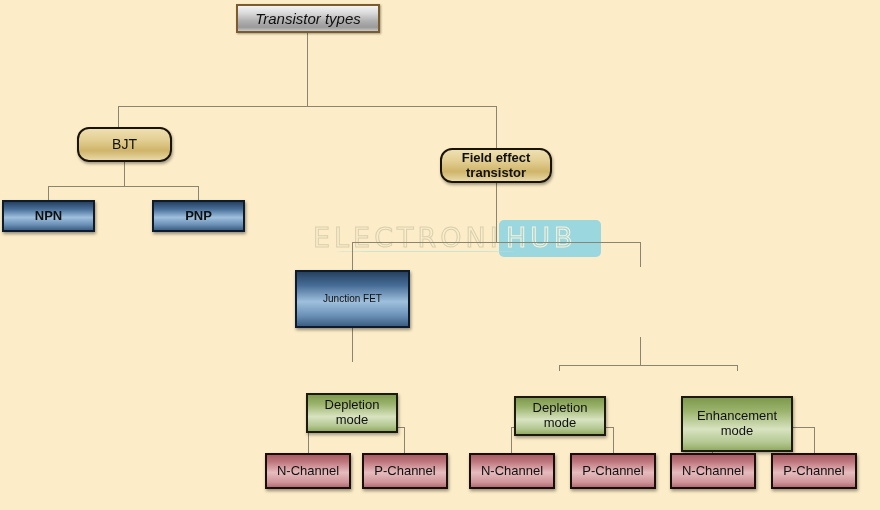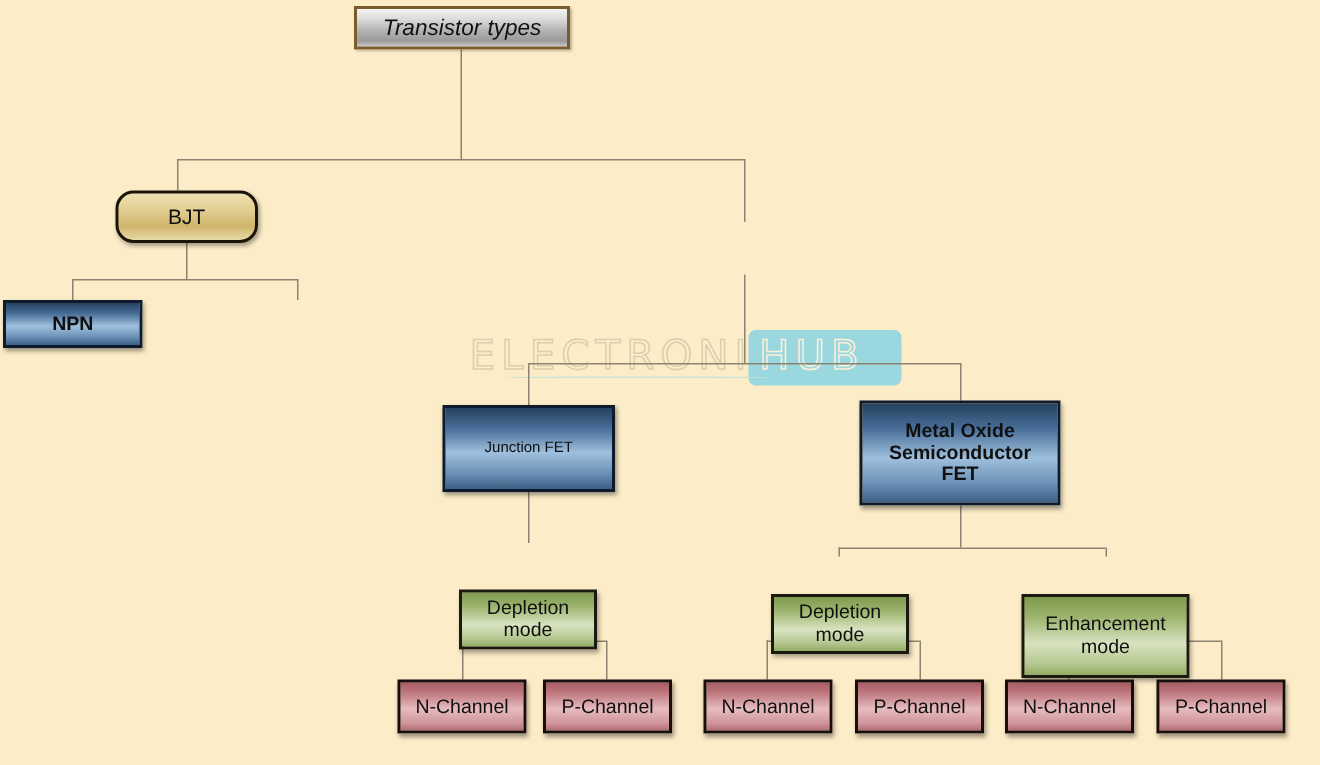--- a/index.html
+++ b/index.html
@@ -181,29 +181,29 @@
 
   <div class="ln lnv" style="left:737px; top:405px; height:22px;"></div>
   <div class="ln lnh" style="left:712px; top:427px; width:102px;"></div>
   <div class="ln lnv" style="left:712px; top:427px; height:26px;"></div>
   <div class="ln lnv" style="left:814px; top:427px; height:26px;"></div>
 
   <div class="node n-root" style="left:236px; top:4px; width:144px; height:29px;">Transistor types</div>
 
   <div class="node n-gold" style="left:77px; top:127px; width:95px; height:35px;">BJT</div>
 
+  <div class="node n-gold bold" style="left:440px; top:148px; width:112px; height:35px;">Field effect
+transistor</div>
 
   <div class="node n-blue" style="left:2px; top:200px; width:93px; height:32px;">NPN</div>
 
+  <div class="node n-blue" style="left:152px; top:200px; width:93px; height:32px;">PNP</div>
 
   <div class="node n-blue reg" style="left:295px; top:270px; width:115px; height:58px;">Junction FET</div>
 
-  <div class="node n-blue" style="left:573px; top:267px; width:134px; height:70px;">Metal Oxide
-Semiconductor
-FET</div>
 
   <div class="node n-green" style="left:306px; top:362px; width:92px; height:40px;">Depletion
 mode</div>
 
   <div class="node n-green" style="left:514px; top:365px; width:92px; height:40px;">Depletion
 mode</div>
 
   <div class="node n-green" style="left:681px; top:365px; width:112px; height:56px;">Enhancement
 mode</div>
 

